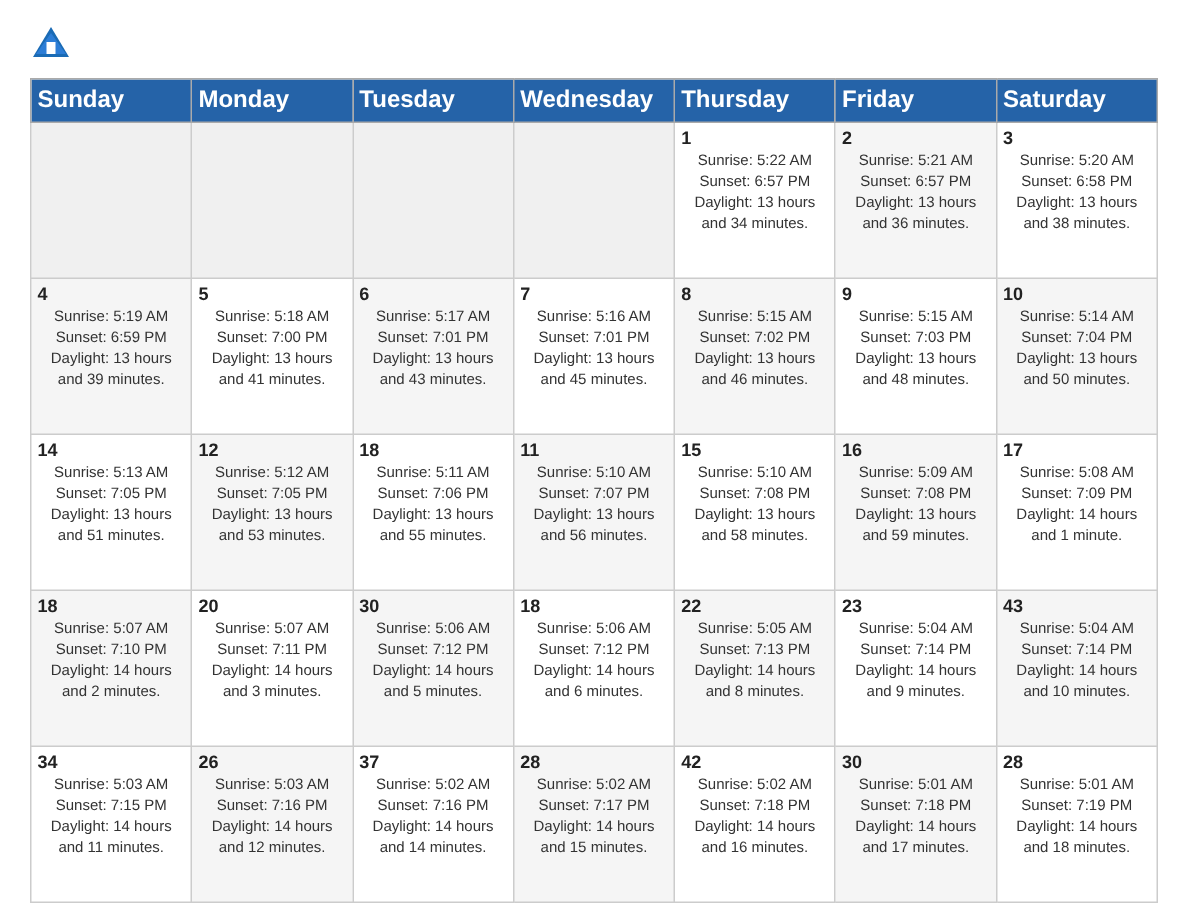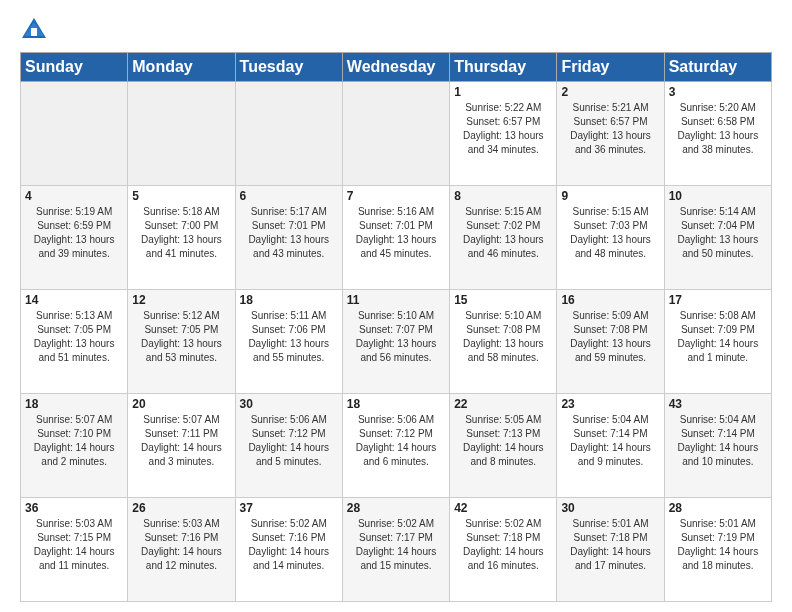--- a/index.html
+++ b/index.html
@@ -235,21 +235,21 @@
             <span class="day-number">23</span>
             <div class="day-info">Sunrise: 5:04 AM<br>Sunset: 7:14 PM<br>Daylight: 14 hours<br>and 9 minutes.</div>
           </td>
           <td class="shaded">
             <span class="day-number">43</span>
             <div class="day-info">Sunrise: 5:04 AM<br>Sunset: 7:14 PM<br>Daylight: 14 hours<br>and 10 minutes.</div>
           </td>
         </tr>
         <tr>
           <td>
-            <span class="day-number">36</span>
+            <span class="day-number">34</span>
             <div class="day-info">Sunrise: 5:03 AM<br>Sunset: 7:15 PM<br>Daylight: 14 hours<br>and 11 minutes.</div>
           </td>
           <td class="shaded">
             <span class="day-number">26</span>
             <div class="day-info">Sunrise: 5:03 AM<br>Sunset: 7:16 PM<br>Daylight: 14 hours<br>and 12 minutes.</div>
           </td>
           <td>
             <span class="day-number">37</span>
             <div class="day-info">Sunrise: 5:02 AM<br>Sunset: 7:16 PM<br>Daylight: 14 hours<br>and 14 minutes.</div>
           </td>

